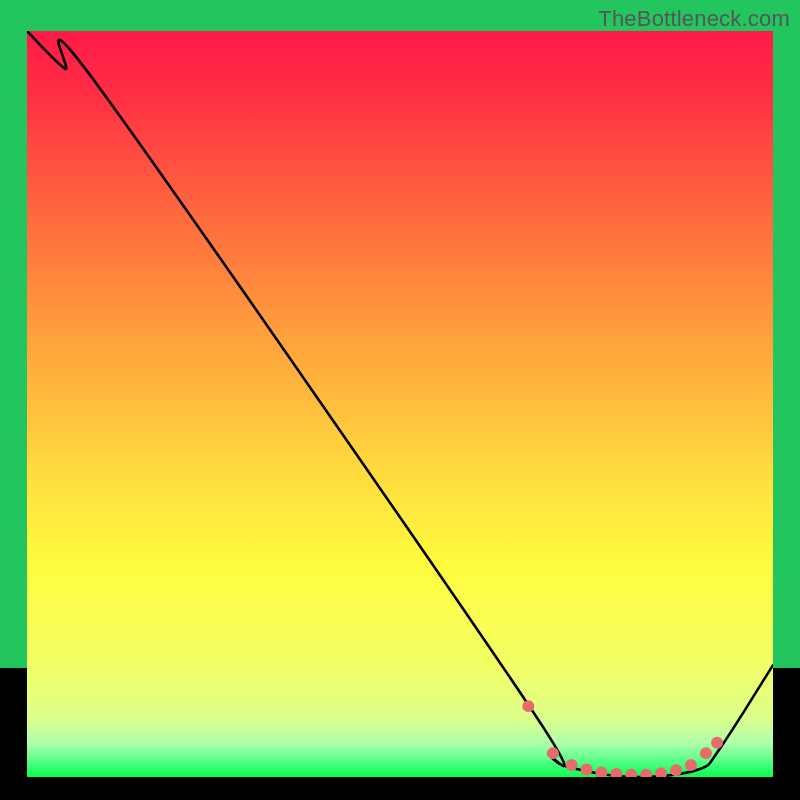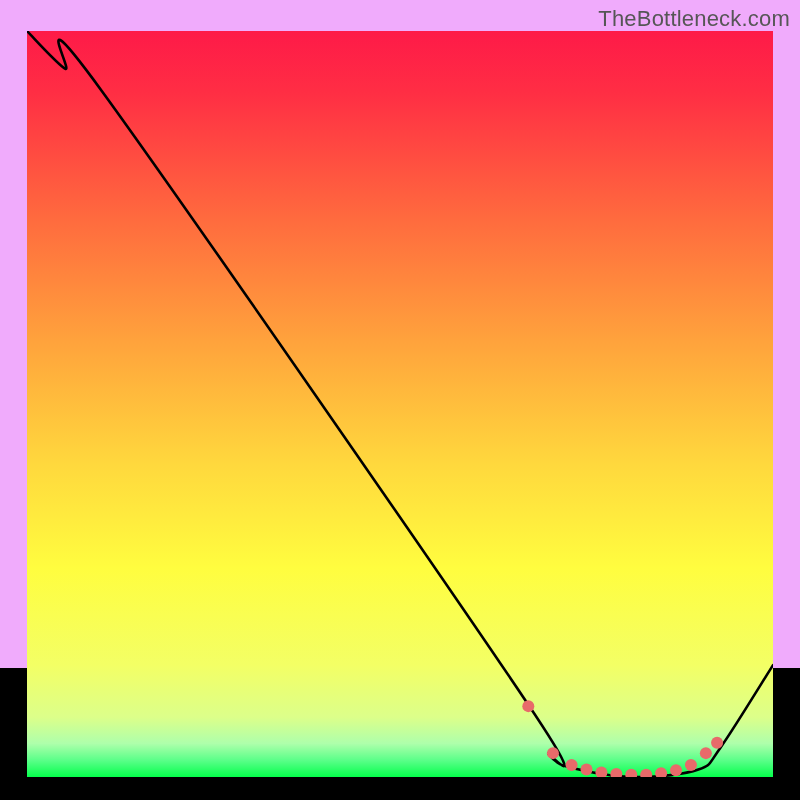--- a/index.html
+++ b/index.html
@@ -7,21 +7,21 @@
     padding: 0;
     width: 800px;
     height: 800px;
     background: #000;
     overflow: hidden;
   }
   .wrap {
     position: relative;
     width: 800px;
     height: 668px;
-    background: #f0abfc;
+    background: #22c55e;
   }
   .attribution {
     position: absolute;
     top: 6px;
     right: 10px;
     font-family: Arial, Helvetica, sans-serif;
     font-size: 22px;
     font-weight: 500;
     color: #565656;
     letter-spacing: 0.2px;

